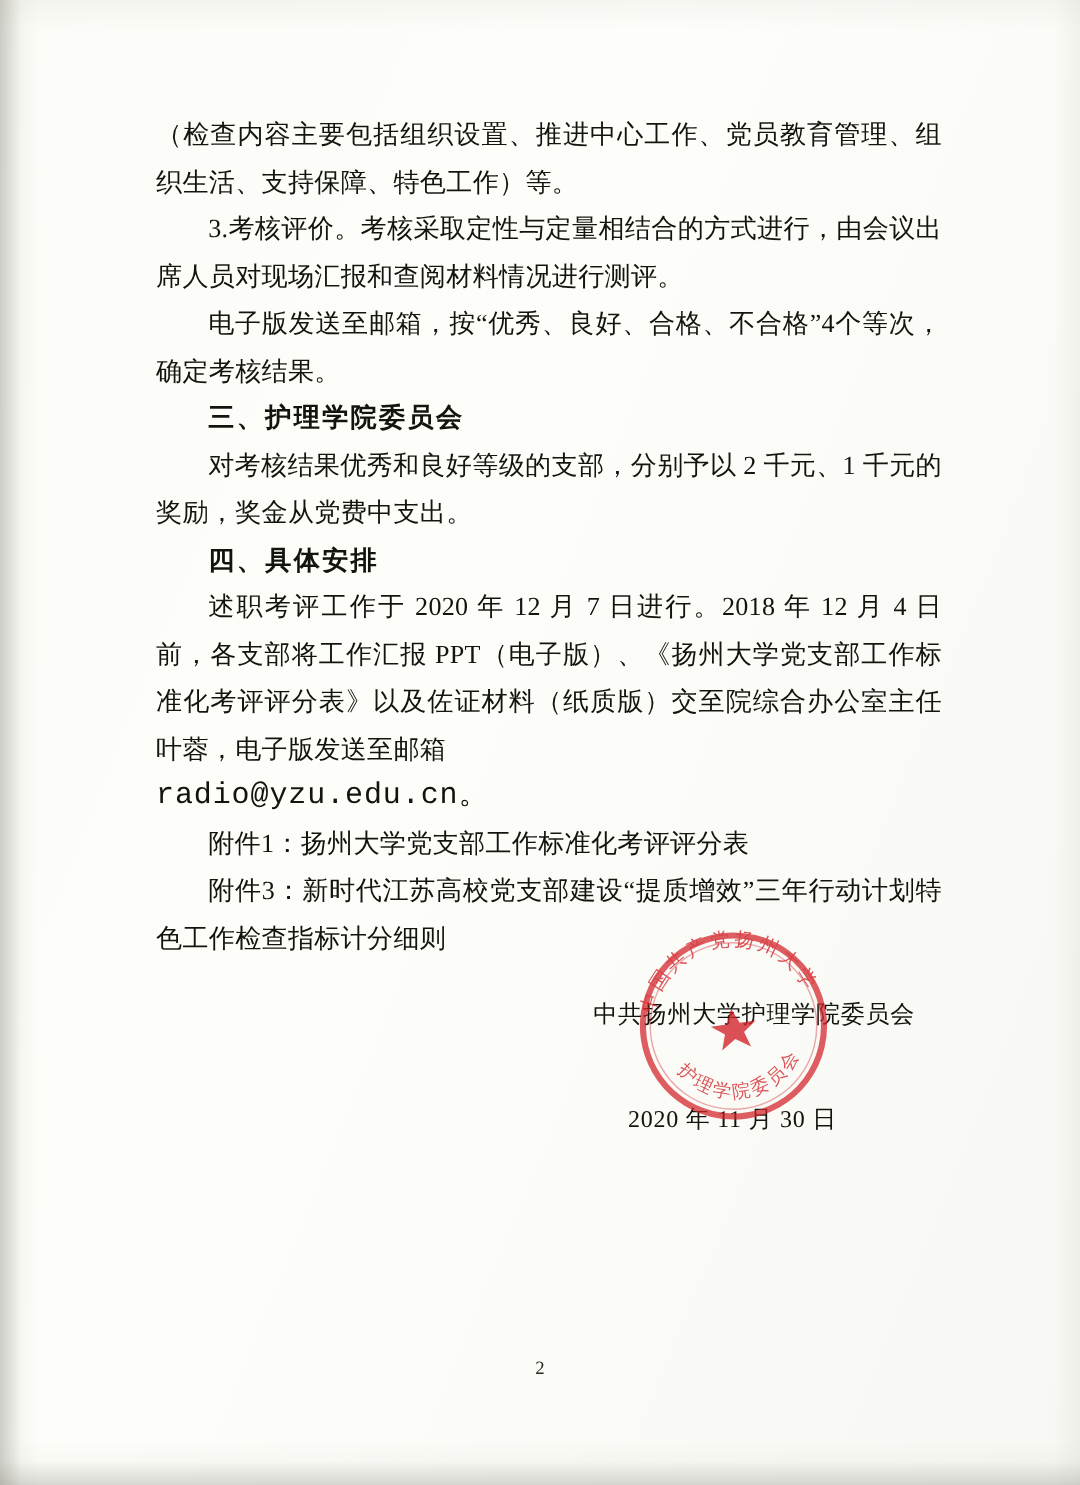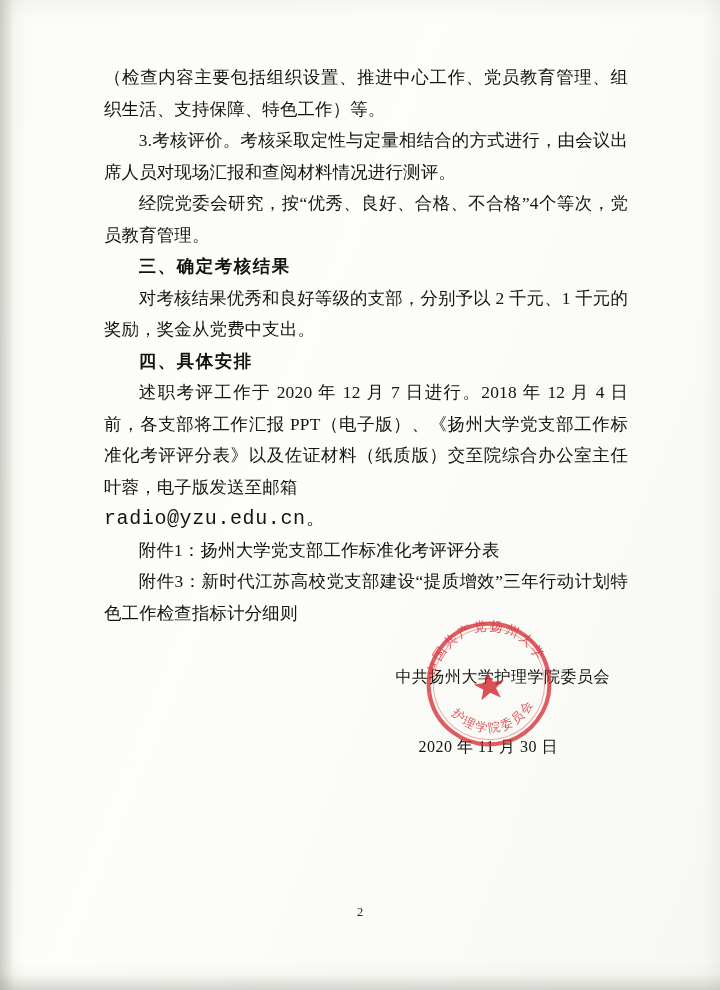--- a/index.html
+++ b/index.html
@@ -27,21 +27,21 @@
     background:
       linear-gradient(to right, rgba(205,205,195,0.30) 0px, rgba(255,255,255,0) 26px),
       linear-gradient(to left, rgba(205,205,198,0.22) 0px, rgba(255,255,255,0) 18px),
       linear-gradient(to bottom, rgba(210,210,200,0.18) 0px, rgba(255,255,255,0) 20px),
       linear-gradient(to top, rgba(200,200,190,0.20) 0px, rgba(255,255,255,0) 30px);
     pointer-events: none;
   }
   .content {
     position: absolute;
     left: 104px;
-    top: 62px;
+    top: 74px;
     width: 524px;
     font-size: 17.4px;
     line-height: 31.5px;
     color: #14140f;
     letter-spacing: 0.2px;
   }
   .para {
     margin: 0 0 0 0;
     text-align: justify;
     text-justify: inter-ideograph;
@@ -109,22 +109,22 @@
 </head>
 <body>
 
 <div class="page">
   <div class="edge-shadow-left"></div>
   <div class="edge-shadow-bottom"></div>
 
   <div class="content">
     <p class="para">（检查内容主要包括组织设置、推进中心工作、党员教育管理、组织生活、支持保障、特色工作）等。</p>
     <p class="para indent">3.考核评价。考核采取定性与定量相结合的方式进行，由会议出席人员对现场汇报和查阅材料情况进行测评。</p>
-    <p class="para indent">经院党委会研究，按“优秀、良好、合格、不合格”4个等次，党员教育管理。</p>
-    <p class="para indent spaced bold">三、确定考核结果</p>
+    <p class="para indent">电子版发送至邮箱，按“优秀、良好、合格、不合格”4个等次，确定考核结果。</p>
+    <p class="para indent spaced bold">三、护理学院委员会</p>
     <p class="para indent">对考核结果优秀和良好等级的支部，分别予以 2 千元、1 千元的奖励，奖金从党费中支出。</p>
     <p class="para indent spaced bold">四、具体安排</p>
     <p class="para indent">述职考评工作于 2020 年 12 月 7 日进行。2018 年 12 月 4 日前，各支部将工作汇报 PPT（电子版）、《扬州大学党支部工作标准化考评评分表》以及佐证材料（纸质版）交至院综合办公室主任叶蓉，电子版发送至邮箱</p>
     <p class="para mono-mail">radio@yzu.edu.cn。</p>
 
     <div class="attach-block">
       <p class="para indent">附件1：扬州大学党支部工作标准化考评评分表</p>
       <p class="para indent">附件3：新时代江苏高校党支部建设“提质增效”三年行动计划特色工作检查指标计分细则</p>
     </div>
   </div>

